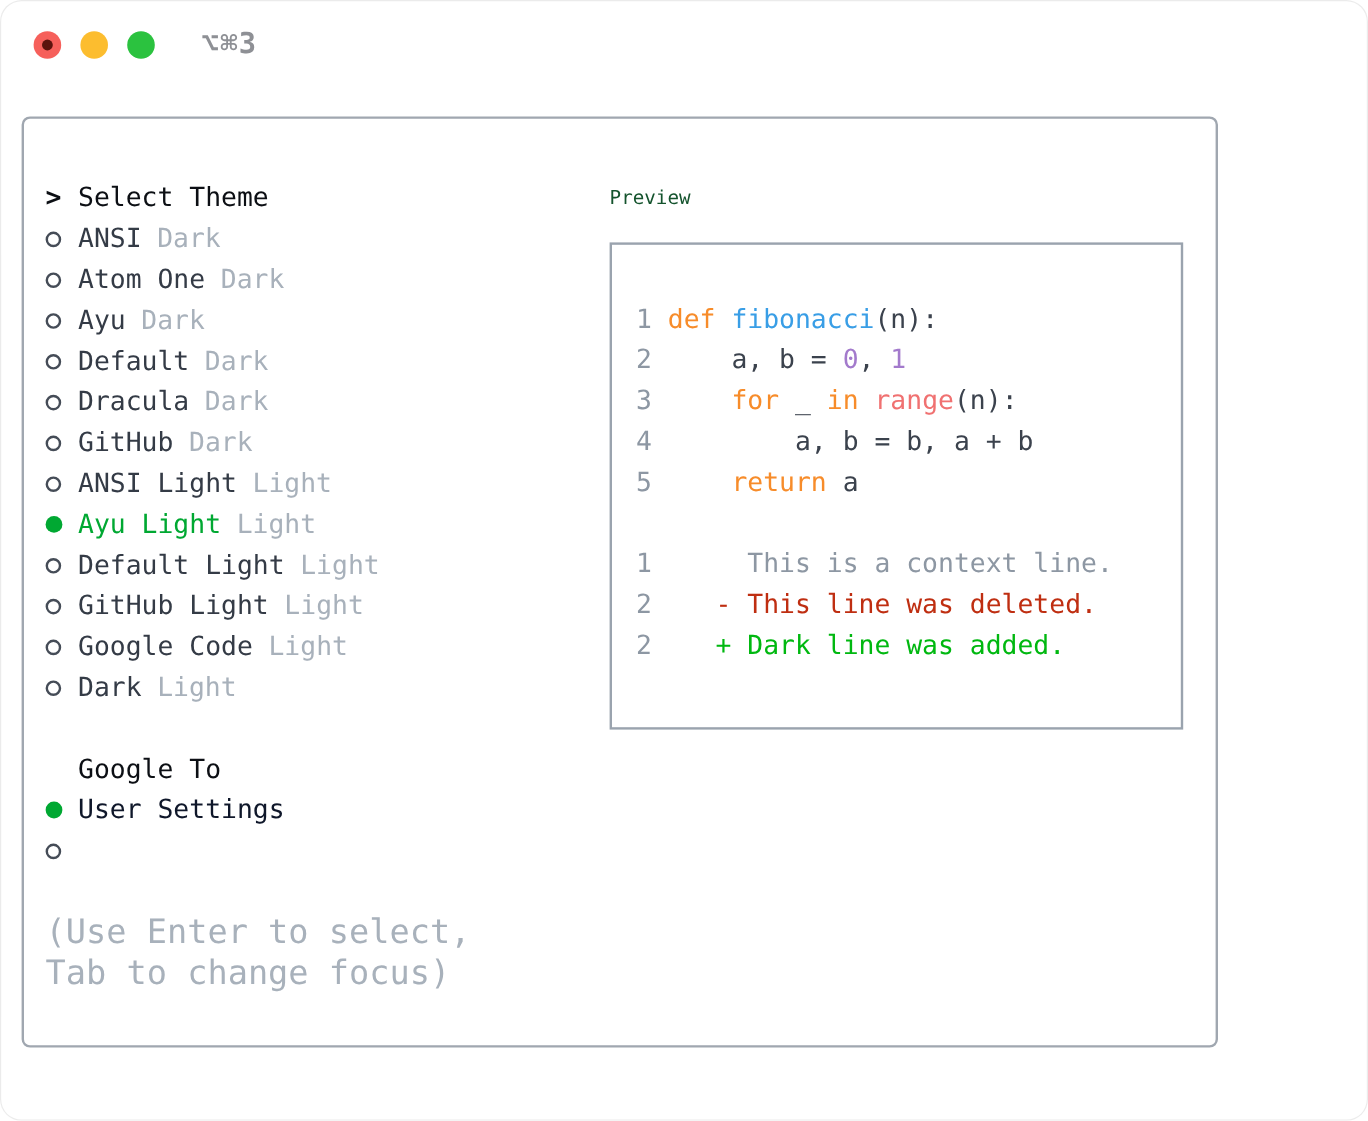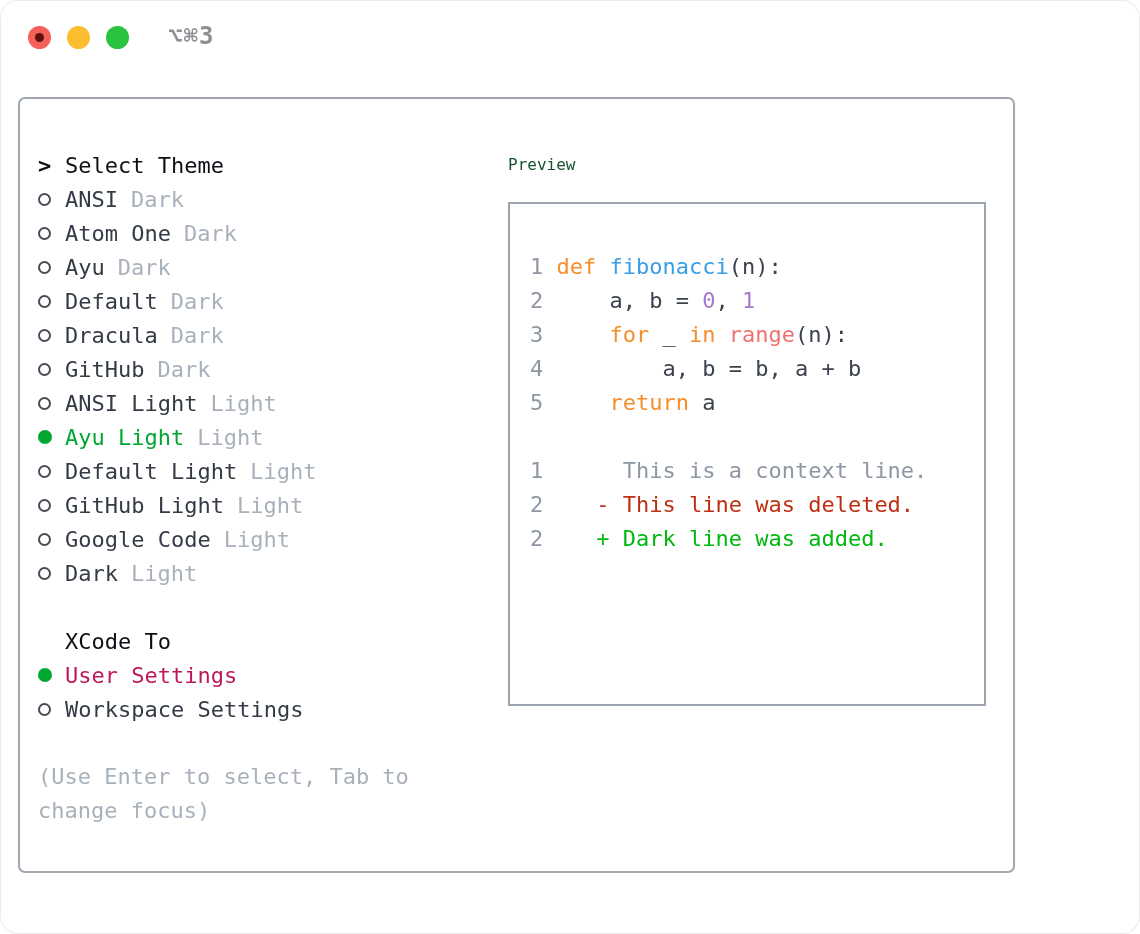--- a/index.html
+++ b/index.html
@@ -42,34 +42,34 @@
   .cursor { font-weight: bold; color: #0c0f14; font-size: 22px; }
   .radio {
     width: 13px; height: 13px; border-radius: 50%;
     border: 2px solid #454c57; background: transparent;
   }
   .radio.filled { border: none; background: #00a832; width: 14px; height: 14px; }
   .hdr { font-weight: normal; color: #0c0f14; }
   .theme-name { color: #343b46; text-align: right; }
   .theme-variant { color: #a8b1bb; margin-left: 13px; }
   .selected .theme-name { color: #00a832; }
-  .green-text { color: #be185d; }
+  .green-text { color: #0f172a; }
   .spacer { height: 34px; }
   .hint {
-    width: 420px; font-size: 22px; line-height: 34px; color: #a8b1bb;
+    width: 420px; font-size: 28px; line-height: 34px; color: #a8b1bb;
     word-break: normal; overflow-wrap: normal;
   }
 
   
   .preview-title {
     position: absolute; left: 508px; top: 148px; height: 34px; line-height: 34px;
     font-size: 16px; font-weight: normal; color: #14532d;
   }
   .preview-box {
-    position: absolute; left: 508px; top: 202px; width: 478px; height: 504px;
+    position: absolute; left: 508px; top: 202px; width: 478px; height: 406px;
     border: 2px solid #9aa3ae; background: #ffffff;
     padding: 46px 18px 0 20px; overflow: hidden;
   }
   .code-line { height: 34px; line-height: 34px; font-size: 22px; white-space: pre; color: #3b424d; }
   .ln   { color: #8d97a3; }
   .kw   { color: #f78c2a; }
   .fn   { color: #399ee6; }
   .num  { color: #a37acc; }
   .blt  { color: #f07171; }
   .ctx  { color: #8d97a3; margin-top: 40px; }
@@ -166,31 +166,30 @@
     <div class="row">
       <span class="marker"><span class="radio"></span></span>
       <span class="theme-name">Dark</span>
       <span class="theme-variant">Light</span>
     </div>
 
     <div class="spacer"></div>
 
     <div class="row">
       <span class="marker"></span>
-      <span style="color:#0c0f14">XCode To</span>
+      <span style="color:#0c0f14">Google To</span>
     </div>
 
     <div class="row">
       <span class="marker"><span class="radio filled"></span></span>
       <span class="green-text">User Settings</span>
     </div>
 
     <div class="row">
       <span class="marker"><span class="radio"></span></span>
-      <span>Workspace Settings</span>
     </div>
 
     <div class="spacer"></div>
 
     <div class="hint">(Use Enter to select, Tab to change focus)</div>
   </div>
 
   <div class="preview-title">Preview</div>
 
   <div class="preview-box">

